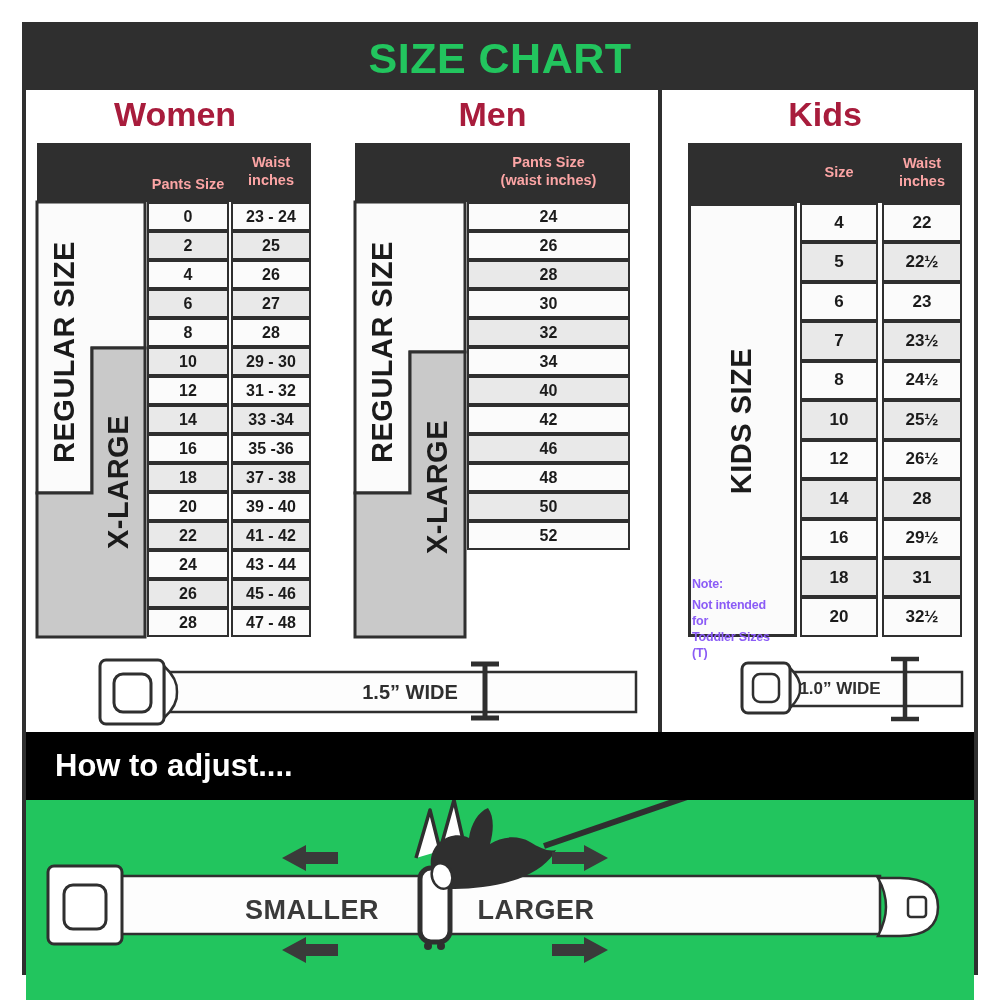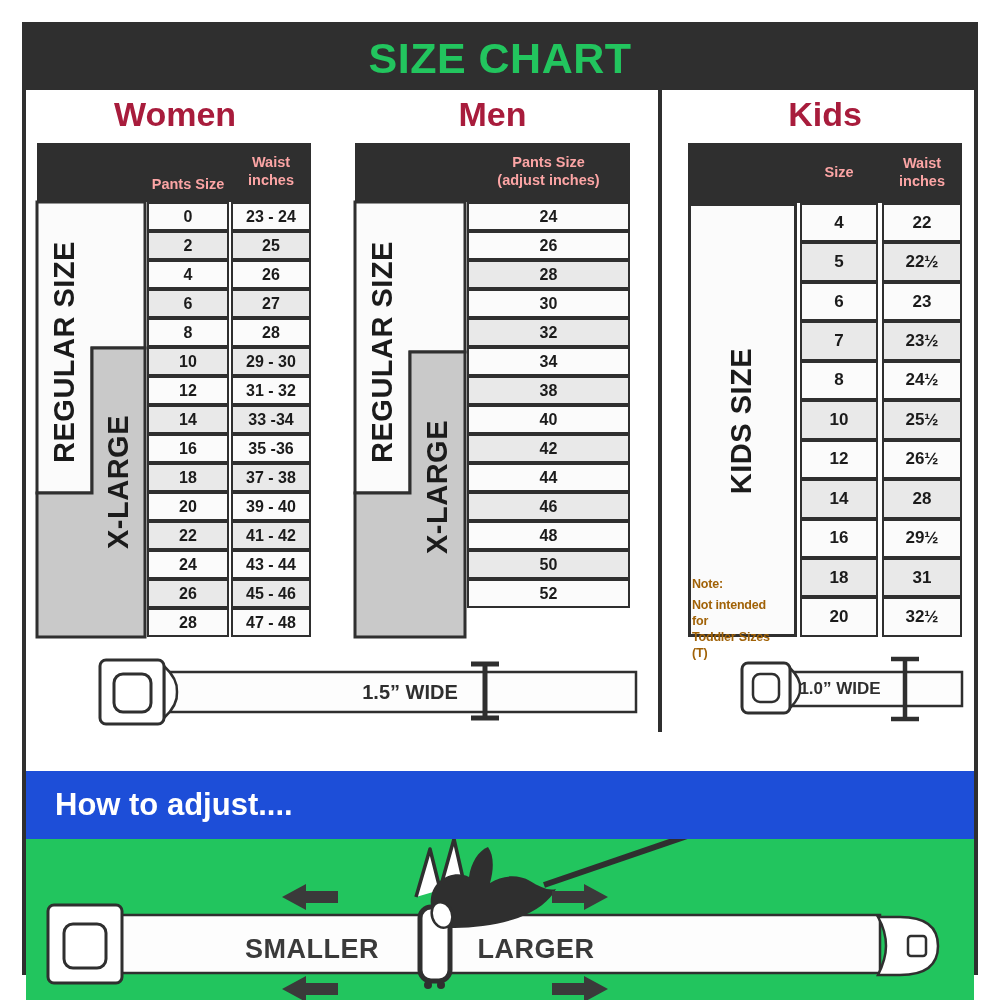--- a/index.html
+++ b/index.html
@@ -45,35 +45,35 @@
   .men-rows   { left:441px; top:112px; grid-template-columns:163px; grid-auto-rows:29px; }
   .kids-rows  { left:774px; top:113px; grid-template-columns:78px 80px; column-gap:4px; grid-auto-rows:39.45px; }
   .cell { border:2px solid #2f2f2f; background:#fbfbfb; display:flex; align-items:center; justify-content:center;
           font-weight:bold; font-size:16px; color:#1b1b1b; }
   .kids-rows .cell { font-size:17px; }
   .women-rows .cell:nth-child(4n+3), .women-rows .cell:nth-child(4n+4) { background:#e9e9e9; }
   .kids-rows  .cell:nth-child(4n+3), .kids-rows  .cell:nth-child(4n+4) { background:#e9e9e9; }
   .men-rows   .cell:nth-child(2n+3) { background:#e9e9e9; }
 
   .kids-note { position:absolute; left:666px; top:486px; width:88px; font-weight:bold; font-size:12.5px;
-               line-height:16px; color:#a16207; letter-spacing:-0.2px; }
+               line-height:16px; color:#8b5cf6; letter-spacing:-0.2px; }
   .kids-note .note-l1 { margin-bottom:5px; }
 
   .belt-adult { position:absolute; left:66px;  top:560px; width:570px; height:82px; overflow:visible; }
   .belt-kids  { position:absolute; left:712px; top:566px; width:230px; height:66px; overflow:visible; }
   .ln  { fill:#ffffff; stroke:#2f2f2f; stroke-width:3; }
   .ln2 { fill:#ffffff; stroke:#2f2f2f; stroke-width:2.5; }
   .strap { fill:#fdfdfd; stroke:#2f2f2f; stroke-width:2.5; }
   .ibeam line { stroke:#2f2f2f; stroke-width:5; }
   .ibeam-sm line { stroke:#2f2f2f; stroke-width:4.5; }
   .belt-text    { font-family:"Liberation Sans",sans-serif; font-weight:bold; font-size:20px; fill:#2f2f2f;
                   text-anchor:middle; dominant-baseline:central; }
   .belt-text-sm { font-size:17px; }
 
-  .adjust-band { height:68px; background:#1d4ed8; display:flex; align-items:center; padding-left:29px;margin-top:39px; }
+  .adjust-band { height:68px; background:#000000; display:flex; align-items:center; padding-left:29px; }
   .adjust-band span { color:#fff; font-weight:bold; font-size:31px; }
 
   .illo-area { position:relative; height:221px; background:#22c55e; }
   .illo-svg { position:absolute; left:0; top:0; width:948px; height:171px; overflow:hidden; }
   .diag { stroke:#2f2f2f; stroke-width:6; }
   .slider { fill:#fff; stroke:#2f2f2f; stroke-width:5; }
   .fill-dark { fill:#2f2f2f; }
   .fingers { fill:#fff; stroke:#2f2f2f; stroke-width:3.5; stroke-linejoin:round; }
   .hand { fill:#2f2f2f; }
   .thumb { fill:#fff; stroke:#2f2f2f; stroke-width:2.5; }
@@ -154,21 +154,21 @@
           <div class="cell">26</div>
           <div class="cell">45 - 46</div>
 
           <div class="cell">28</div>
           <div class="cell">47 - 48</div>
         </div>
 
       <div class="thead thead-men">
         <div class="th th-m-col">
           <div>Pants Size</div>
-          <div>(adjust inches)</div>
+          <div>(waist inches)</div>
         </div>
       </div>
       <svg class="label-svg svg-men" viewBox="0 0 110 435">
         <polygon class="poly-white" points="0,0 110,0 110,150 55,150 55,291 0,291"></polygon>
         <polygon class="poly-gray" points="55,150 110,150 110,435 0,435 0,291 55,291"></polygon>
         <text class="vlabel" x="27" y="150" transform="rotate(-90 27 150)">REGULAR SIZE</text>
         <text class="vlabel" x="82" y="285" transform="rotate(-90 82 285)">X-LARGE</text>
       </svg>
       <div class="rows men-rows">
 
@@ -178,27 +178,25 @@
 
           <div class="cell">28</div>
 
           <div class="cell">30</div>
 
           <div class="cell">32</div>
 
           <div class="cell">34</div>
 
 
-          <div class="cell">38</div>
 
           <div class="cell">40</div>
 
           <div class="cell">42</div>
 
-          <div class="cell">44</div>
 
           <div class="cell">46</div>
 
           <div class="cell">48</div>
 
           <div class="cell">50</div>
 
           <div class="cell">52</div>
         </div>
 

